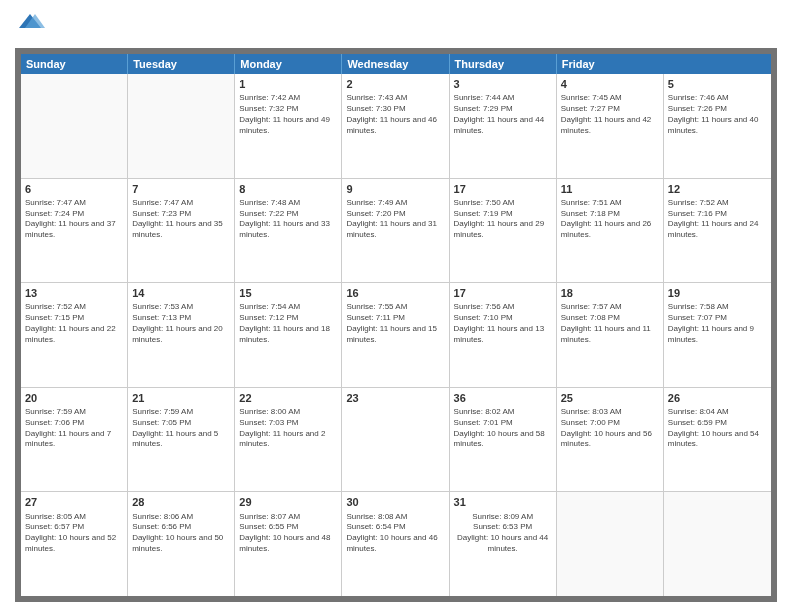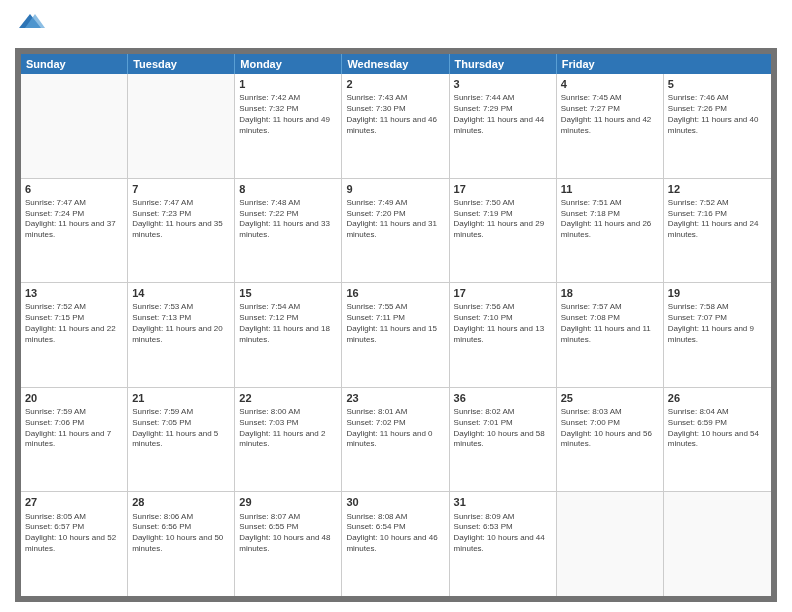--- a/index.html
+++ b/index.html
@@ -281,23 +281,20 @@
 Daylight: 11 hours and 5 minutes.</div>
           </div>
           <div class="cal-cell">
             <span class="day-num">22</span>
             <div class="cell-text" style="white-space: pre-line;">Sunrise: 8:00 AM
 Sunset: 7:03 PM
 Daylight: 11 hours and 2 minutes.</div>
           </div>
           <div class="cal-cell">
             <span class="day-num">23</span>
-            <div class="cell-text" style="white-space: pre-line;">Sunrise: 8:01 AM
-Sunset: 7:02 PM
-Daylight: 11 hours and 0 minutes.</div>
           </div>
           <div class="cal-cell">
             <span class="day-num">36</span>
             <div class="cell-text" style="white-space: pre-line;">Sunrise: 8:02 AM
 Sunset: 7:01 PM
 Daylight: 10 hours and 58 minutes.</div>
           </div>
           <div class="cal-cell">
             <span class="day-num">25</span>
             <div class="cell-text" style="white-space: pre-line;">Sunrise: 8:03 AM
@@ -331,21 +328,21 @@
 Daylight: 10 hours and 48 minutes.</div>
           </div>
           <div class="cal-cell">
             <span class="day-num">30</span>
             <div class="cell-text" style="white-space: pre-line;">Sunrise: 8:08 AM
 Sunset: 6:54 PM
 Daylight: 10 hours and 46 minutes.</div>
           </div>
           <div class="cal-cell">
             <span class="day-num">31</span>
-            <div class="cell-text" style="white-space: pre-line;">Sunrise: 8:09 AM
+            <div class="cell-text" style="white-space: pre-line; text-align: center;">Sunrise: 8:09 AM
 Sunset: 6:53 PM
 Daylight: 10 hours and 44 minutes.</div>
           </div>
           <div class="cal-cell empty"></div>
           <div class="cal-cell empty"></div>
         </div>
       </div>
   </div>
 </div>
 

